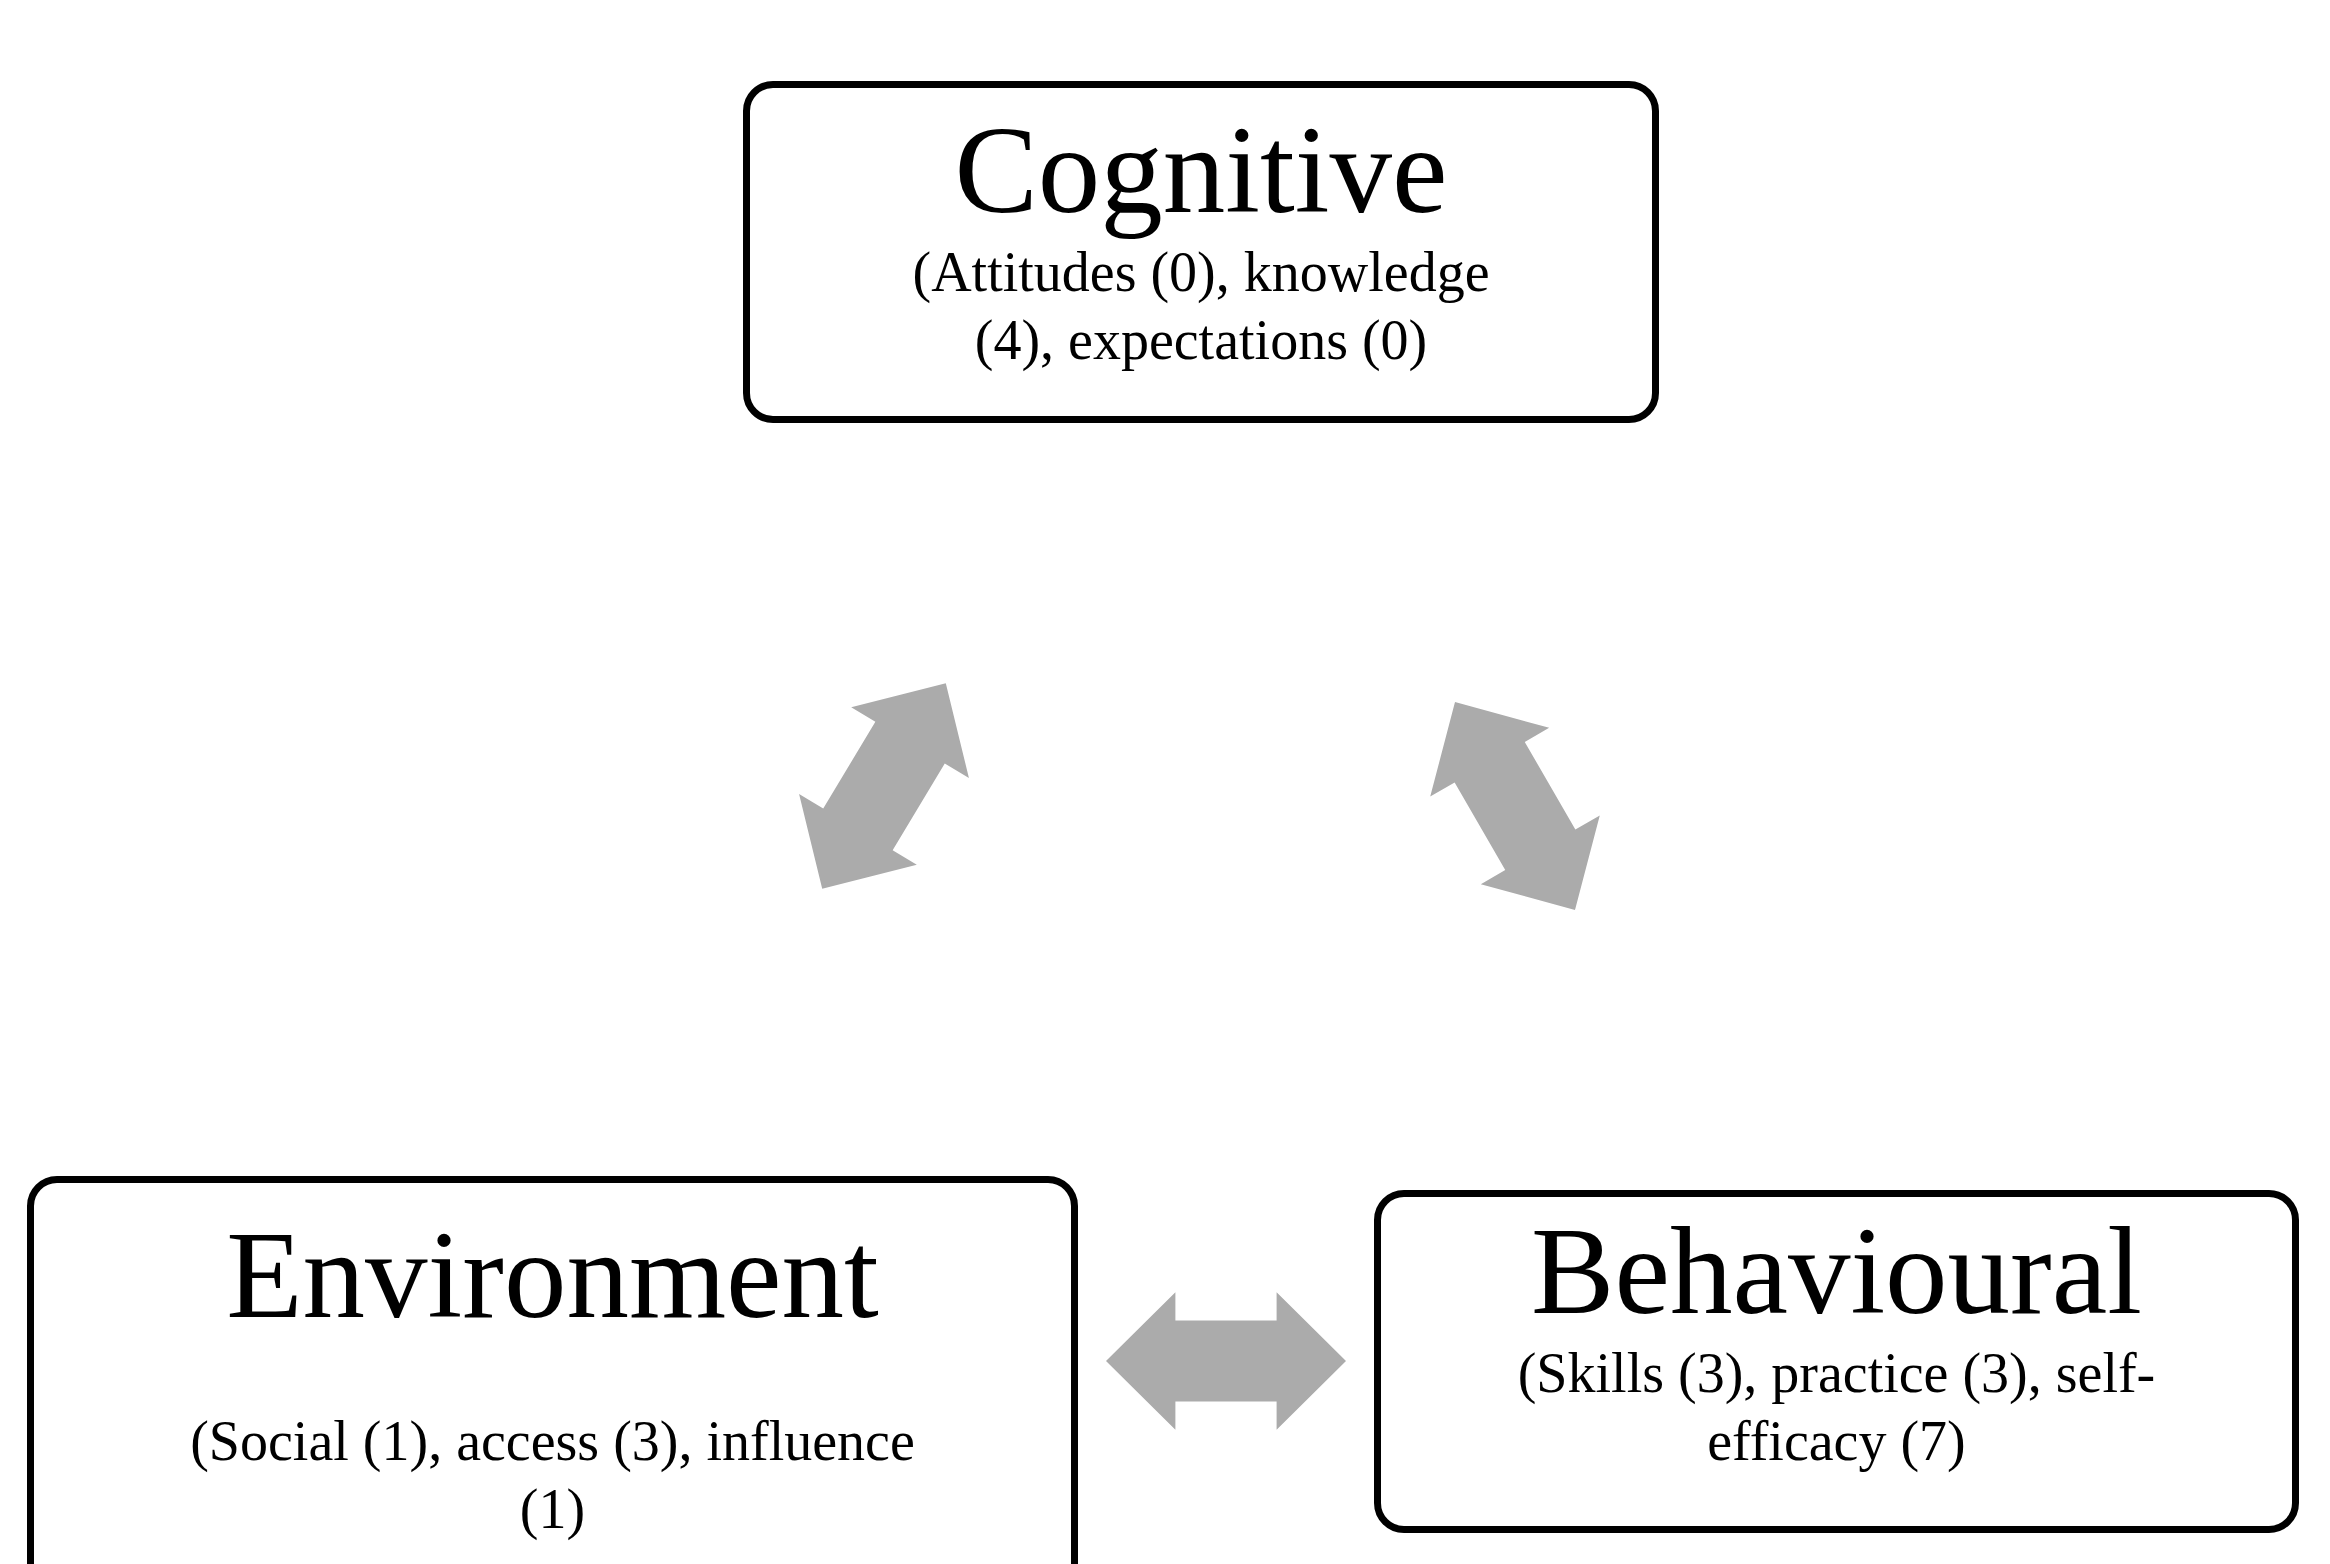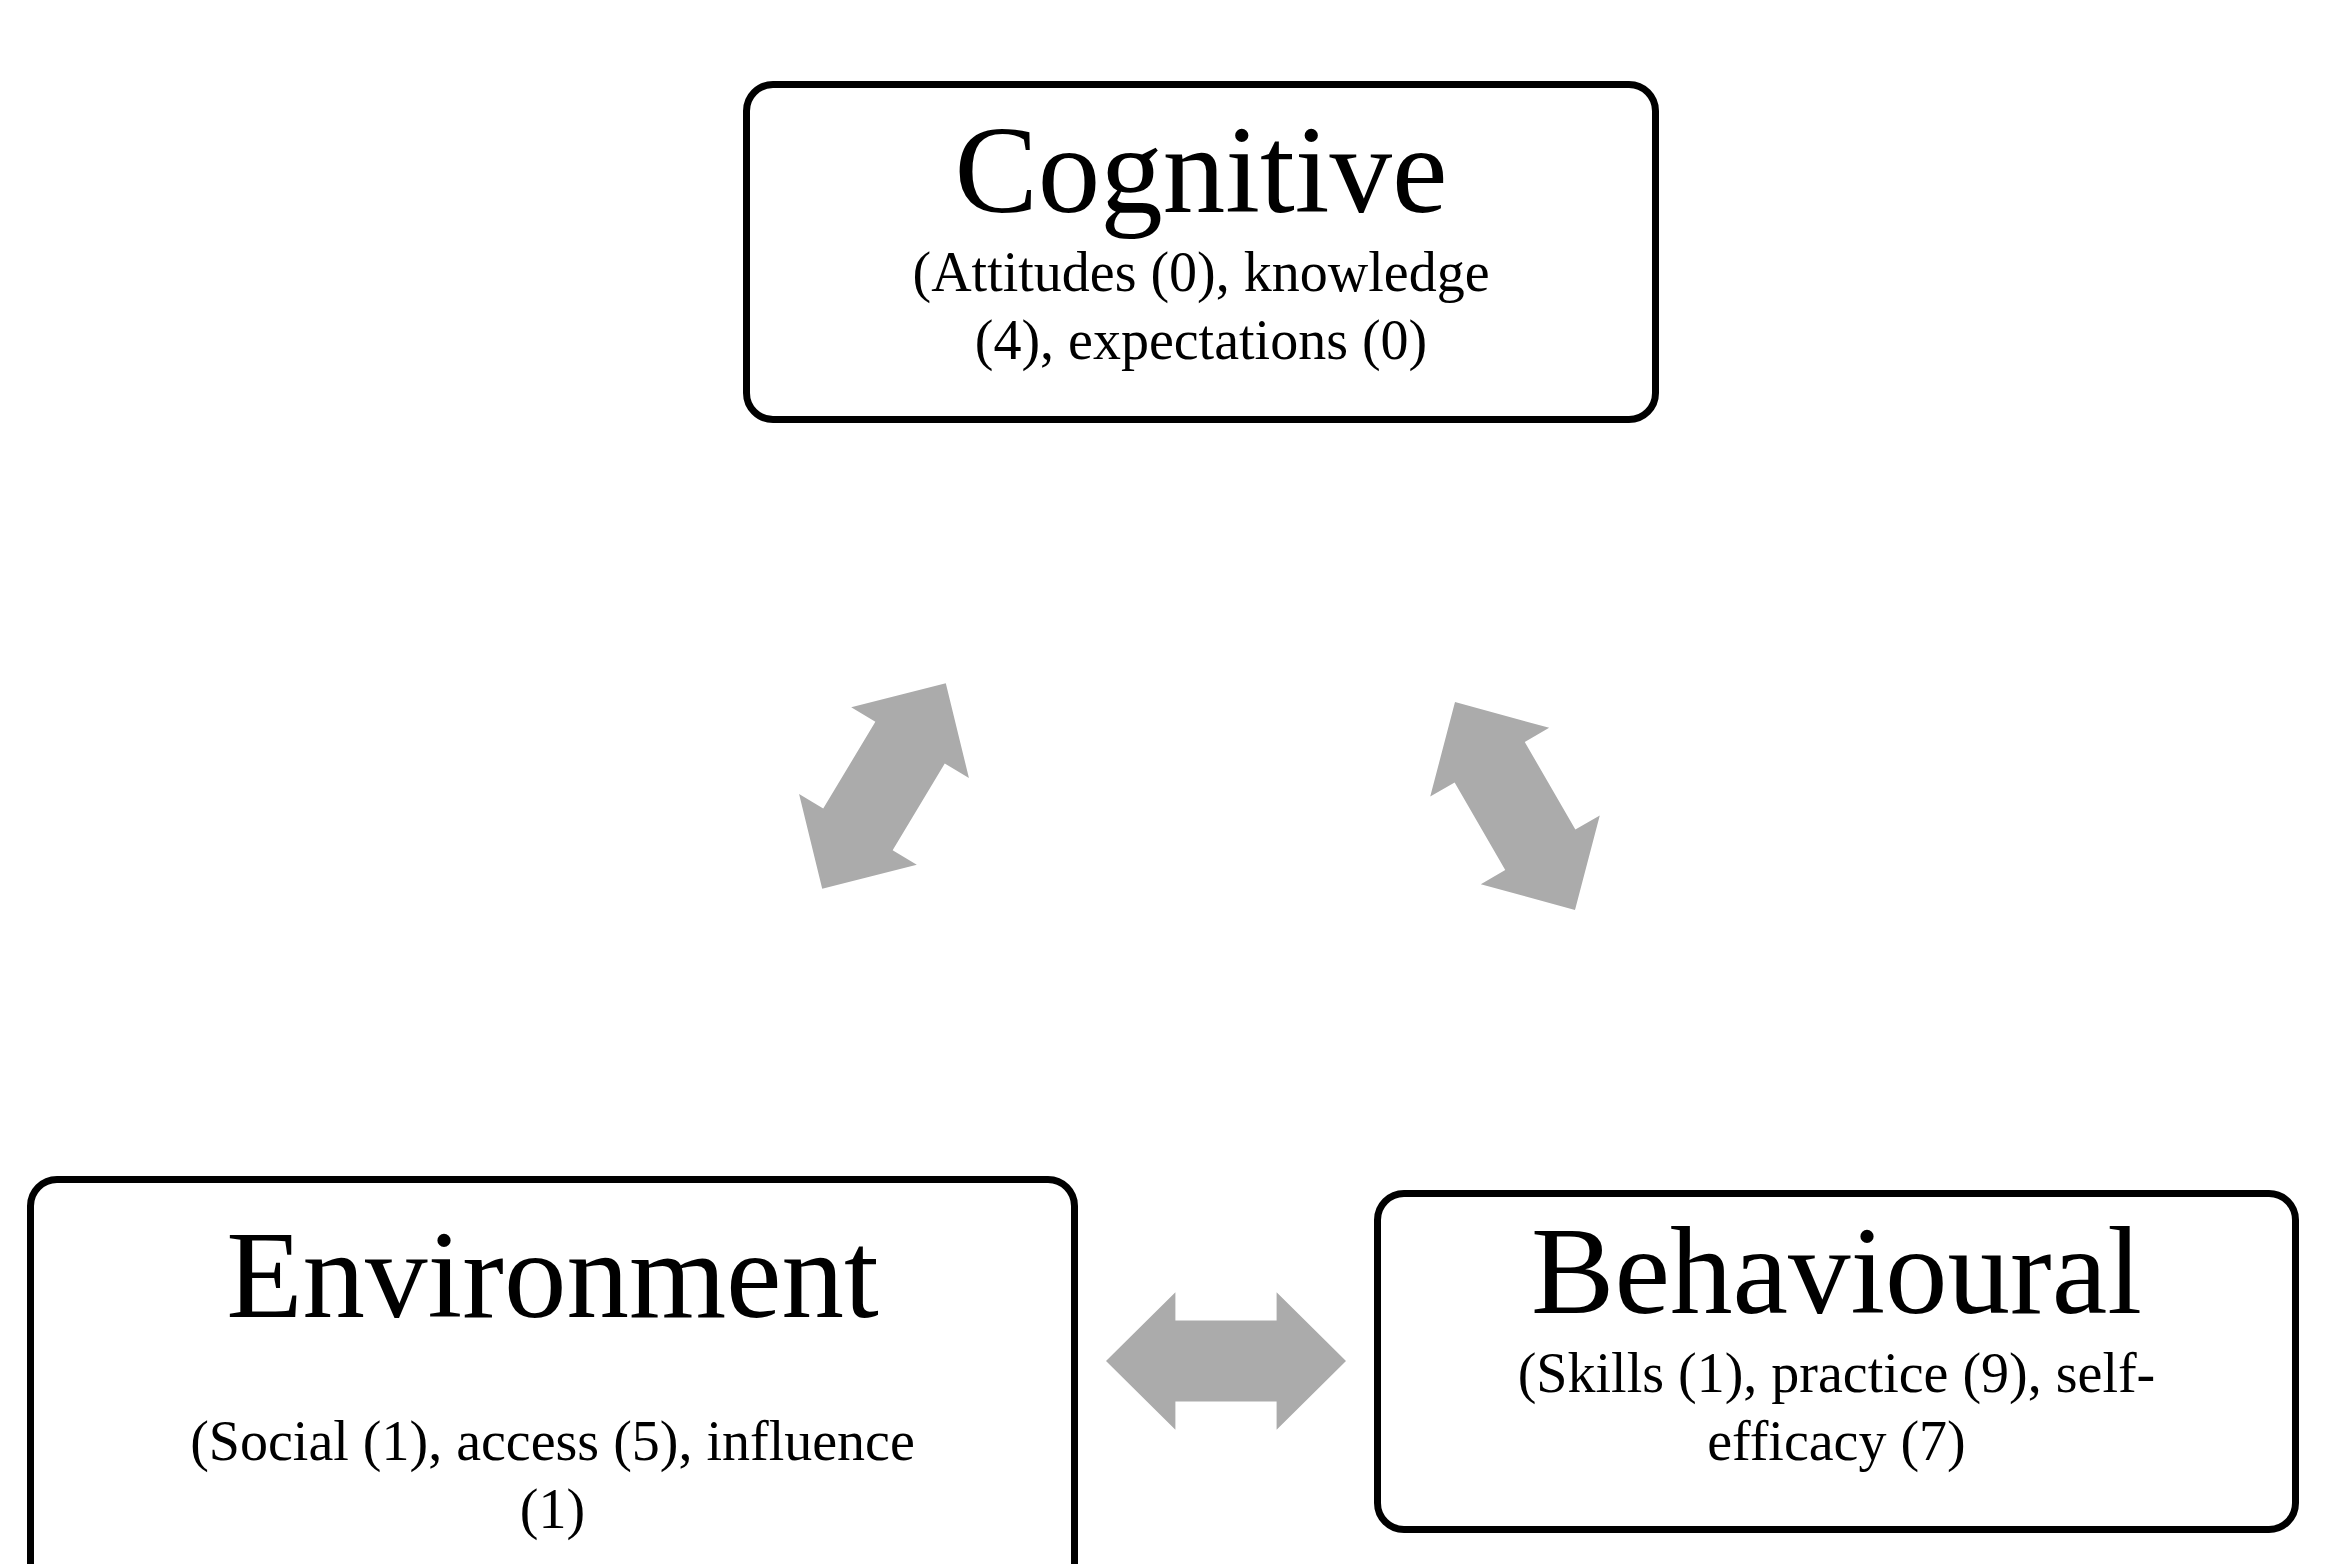--- a/index.html
+++ b/index.html
@@ -83,29 +83,29 @@
     <div class="node__title">Cognitive</div>
     <div class="node__subtitle">
       <div class="node__subtitle-line">(Attitudes (0), knowledge</div>
       <div class="node__subtitle-line">(4), expectations (0)</div>
     </div>
   </div>
 
   <div class="node node--environment">
     <div class="node__title">Environment</div>
     <div class="node__subtitle">
-      <div class="node__subtitle-line">(Social (1), access (5), influence</div>
+      <div class="node__subtitle-line">(Social (1), access (3), influence</div>
       <div class="node__subtitle-line">(1)</div>
     </div>
   </div>
 
   <div class="node node--behavioural">
     <div class="node__title">Behavioural</div>
     <div class="node__subtitle">
-      <div class="node__subtitle-line">(Skills (1), practice (9), self-</div>
+      <div class="node__subtitle-line">(Skills (3), practice (3), self-</div>
       <div class="node__subtitle-line">efficacy (7)</div>
     </div>
   </div>
 
   <svg class="arrow arrow--cognitive-environment" width="240" height="138" viewBox="0 0 332 190">
     <polygon points="0,95 96,0 96,39 236,39 236,0 332,95 236,190 236,151 96,151 96,190" fill="#ababab"></polygon>
   </svg>
 
   <svg class="arrow arrow--cognitive-behavioural" width="240" height="138" viewBox="0 0 332 190">
     <polygon points="0,95 96,0 96,39 236,39 236,0 332,95 236,190 236,151 96,151 96,190" fill="#ababab"></polygon>

